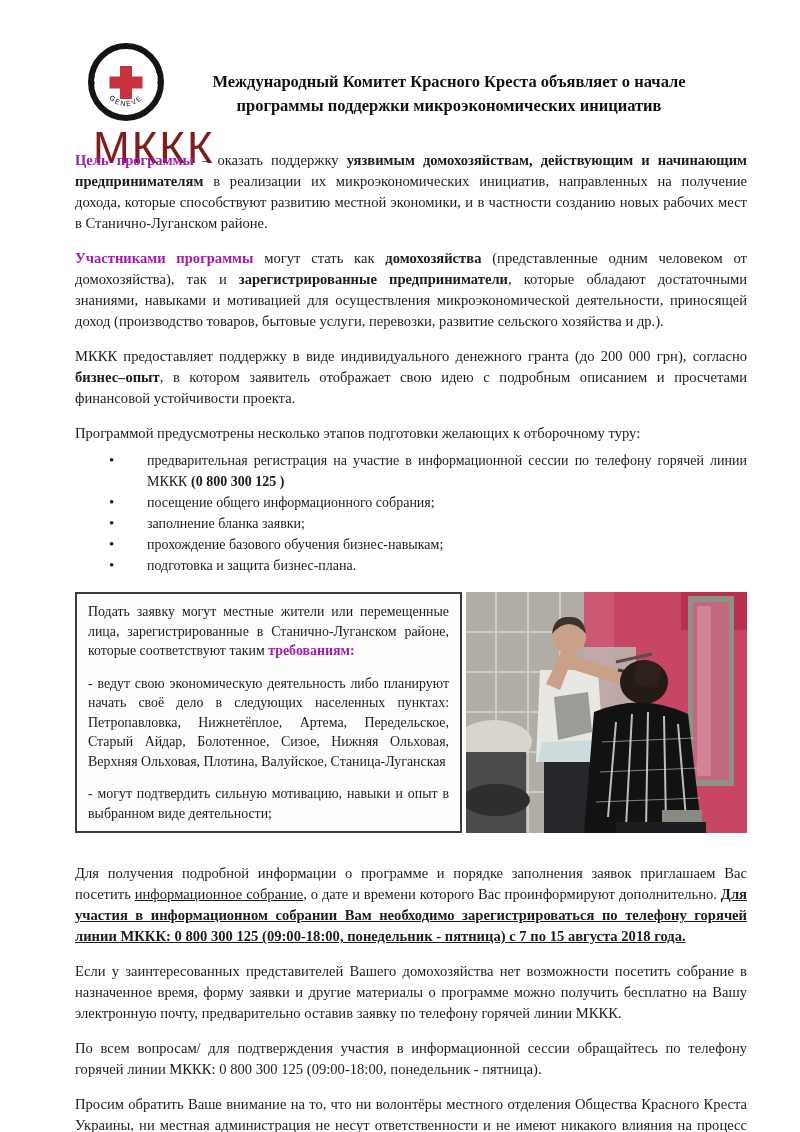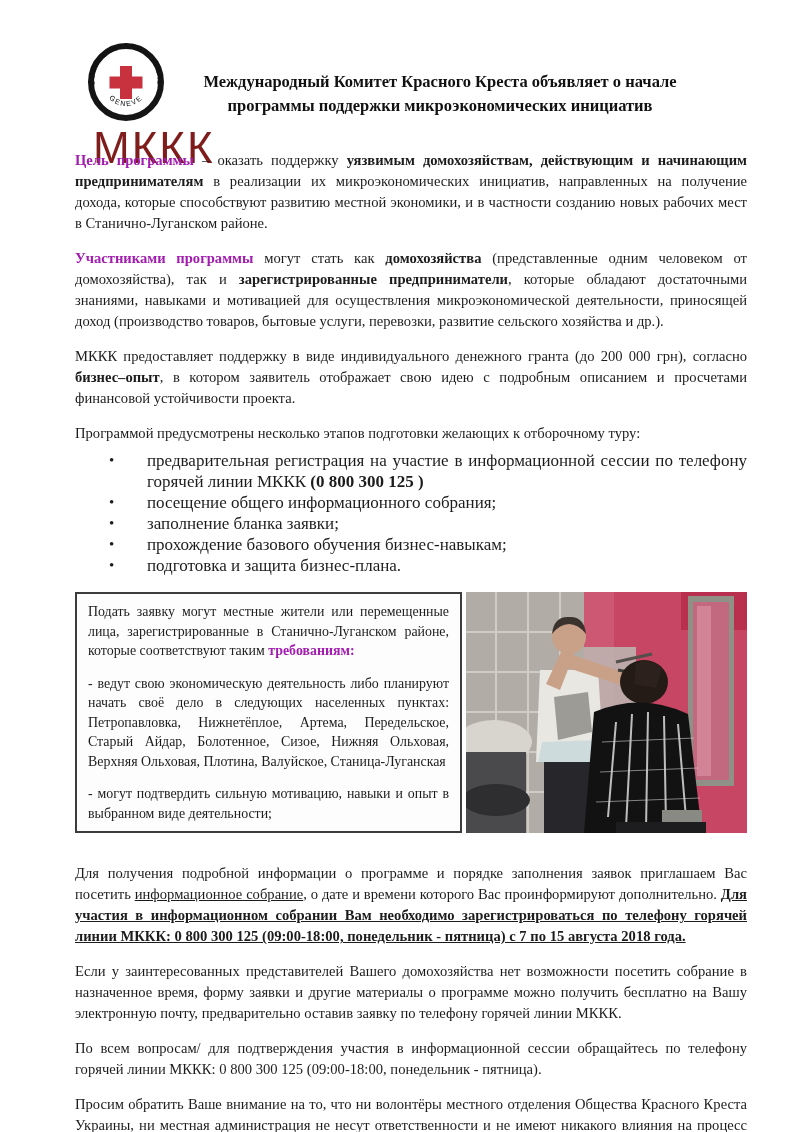--- a/index.html
+++ b/index.html
@@ -13,34 +13,34 @@
   .header { position:absolute; top:42px; left:75px; width:672px; }
   .logo-block { position:absolute; top:0; left:0; width:140px; }
   .seal { display:block; margin-left:12px; }
   .org-abbr {
     font-family:"Liberation Sans", sans-serif;
     font-size:44px; letter-spacing:2px; color:#7f1d1d; line-height:1;
     margin-top:4px;
     margin-left:18px;
   }
   .doc-title {
-    position:absolute; top:28px; left:115px; width:500px;
+    position:absolute; top:28px; left:124px; width:500px;
     font-weight:bold; font-size:16.5px; line-height:1.45; text-align:center;
     color:#111;
   }
   
   .content { position:absolute; top:150px; left:75px; width:672px; }
   p.para { font-size:14.6px; line-height:21px; text-align:justify; margin-bottom:14px; }
   .seg-blue { color:#a21caf; font-weight:bold; }
   .seg-b { font-weight:bold; }
   .seg-u { text-decoration:underline; }
   .seg-bu { font-weight:bold; text-decoration:underline; }
   ul.steps { list-style:none; margin:-6px 0 14px 0; }
   ul.steps li {
-    position:relative; padding-left:72px; font-size:17px;
+    position:relative; padding-left:72px; font-size:14px;
     line-height:21px; text-align:justify;
   }
   ul.steps li::before {
     content:"•"; position:absolute; left:34px; font-size:15px;
   }
   
   .box-row { display:flex; align-items:flex-start; margin:16px 0 0 0; }
   .req-box {
     width:387px; height:241px; overflow:hidden;
     border:2px solid #3c3c3c; padding:8px 11px 0 11px;

